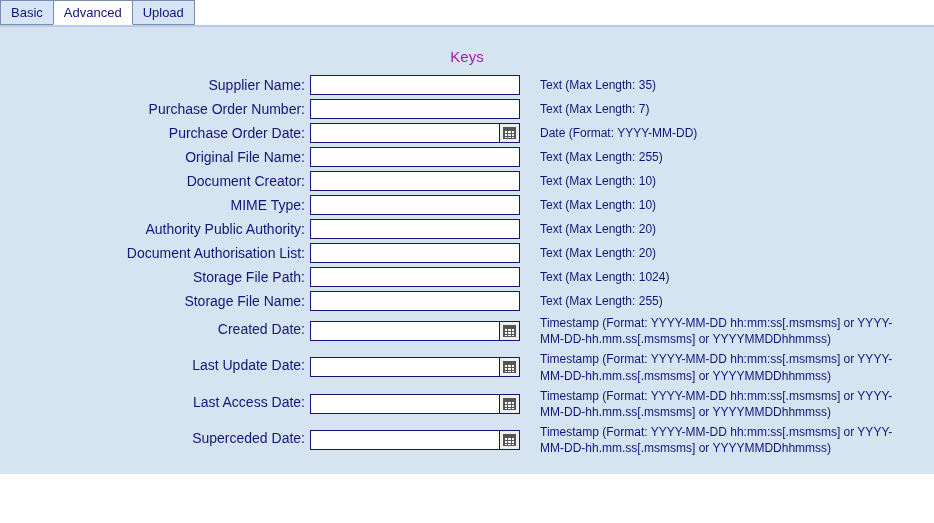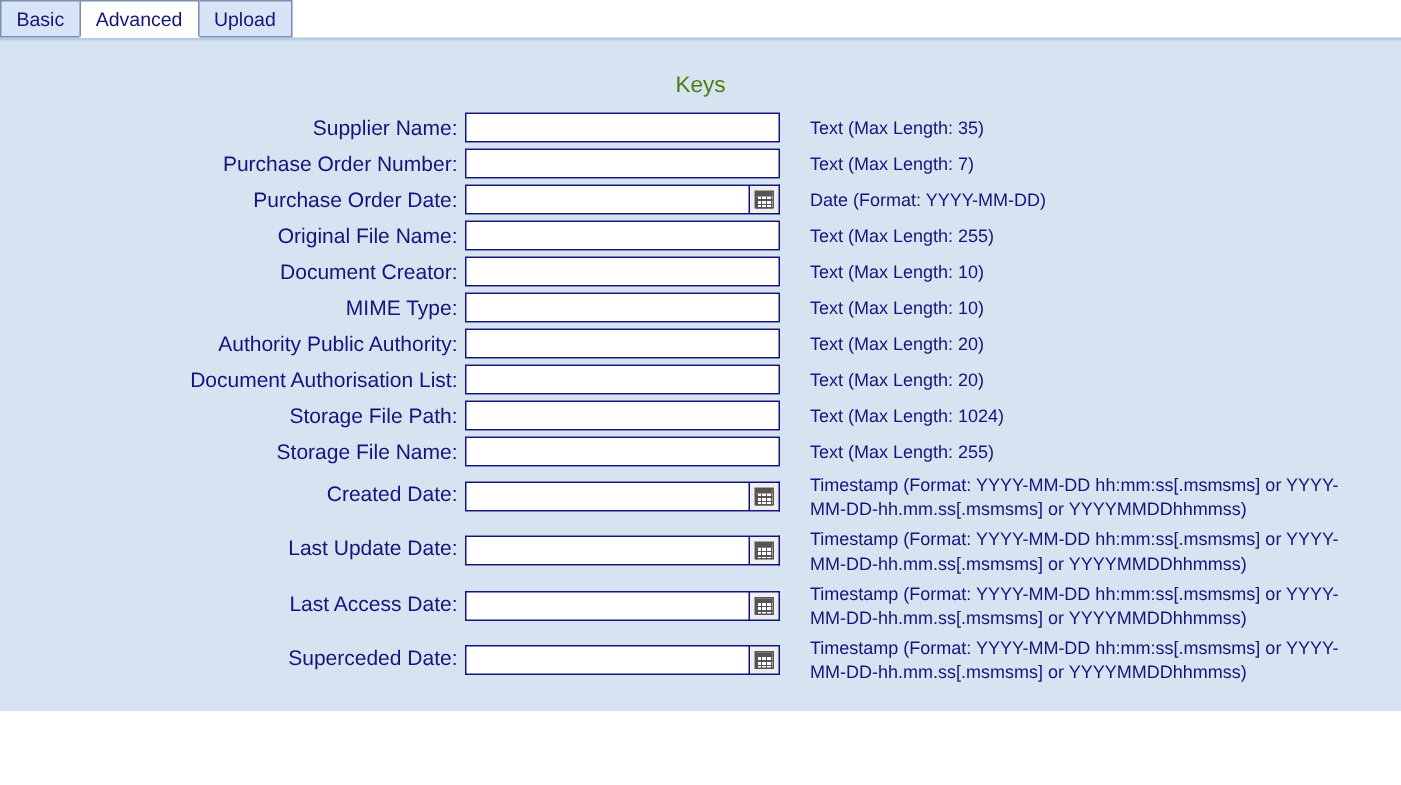--- a/index.html
+++ b/index.html
@@ -33,21 +33,21 @@
       z-index: 2;
     }
     .panel {
       background: #d6e4f2;
       padding: 15px 0 15px 0;
       border-top: 2px solid #b8cde4;
     }
     .section-title {
       text-align: center;
       font-size: 15px;
-      color: #4d7c0f;
+      color: #a21caf;
       padding: 6px 0 8px;
     }
     .row {
       display: flex;
       align-items: center;
       padding: 2px 0;
     }
     .label-cell {
       width: 310px;
       text-align: right;

